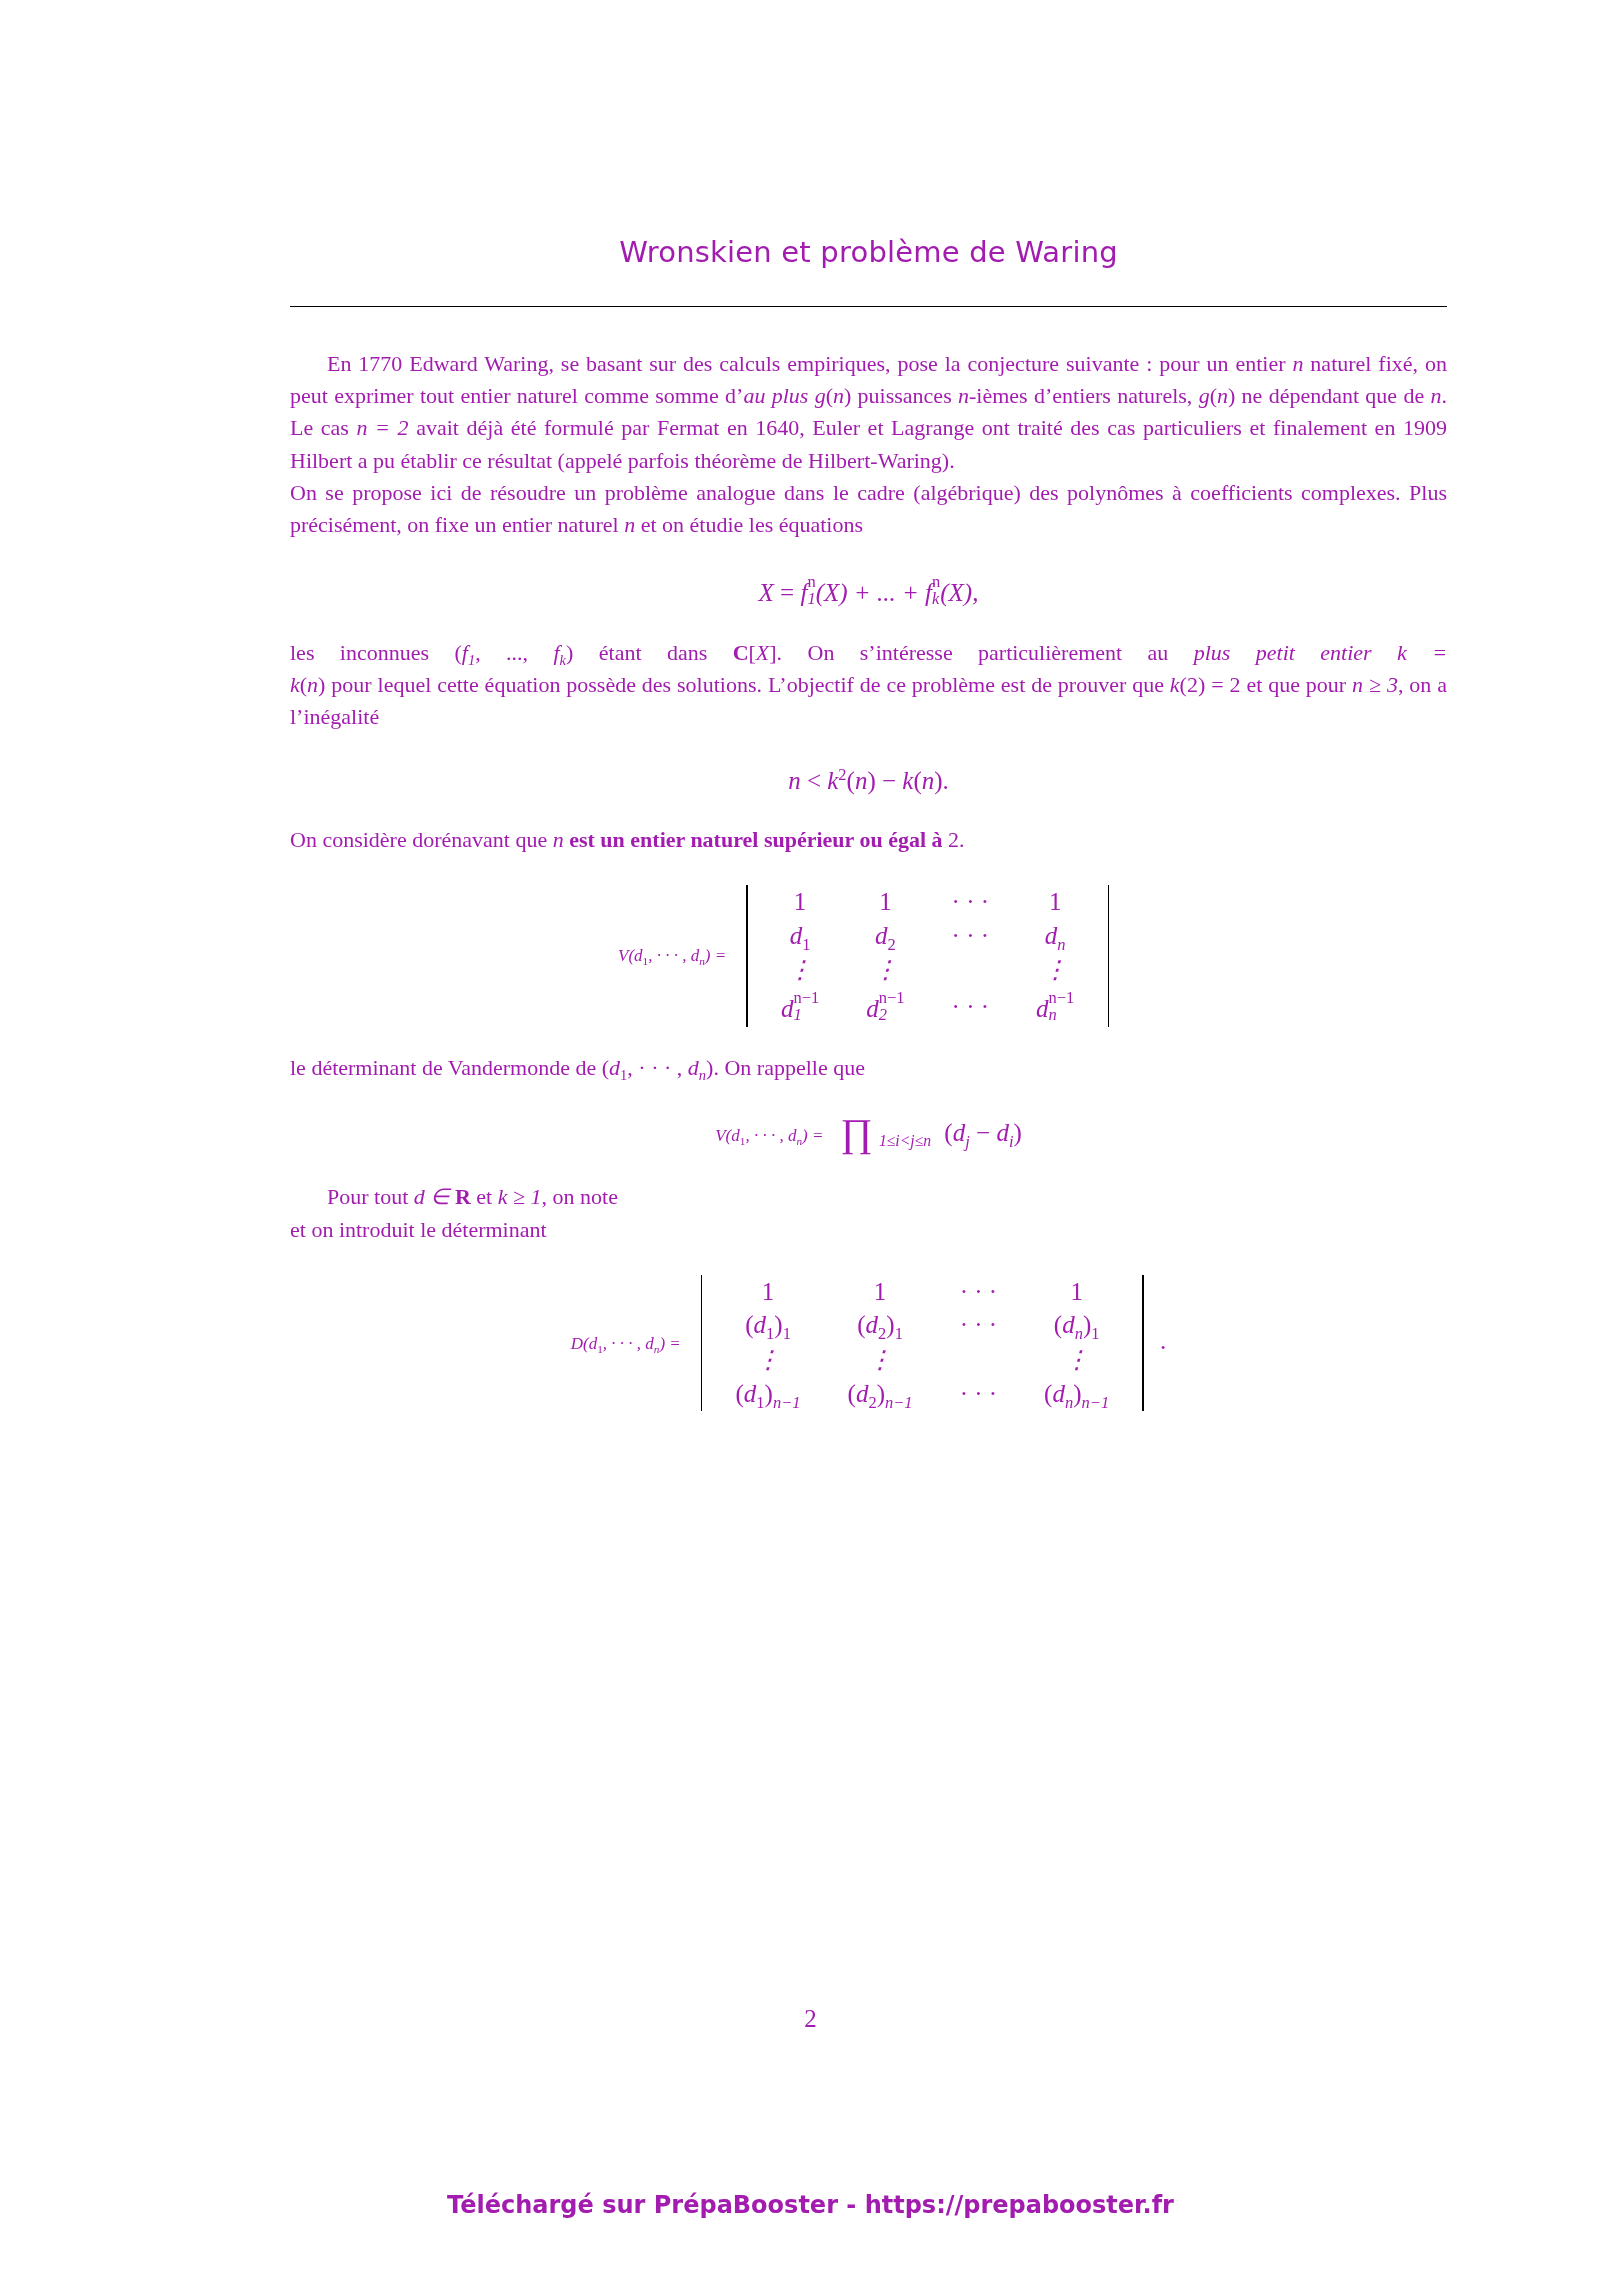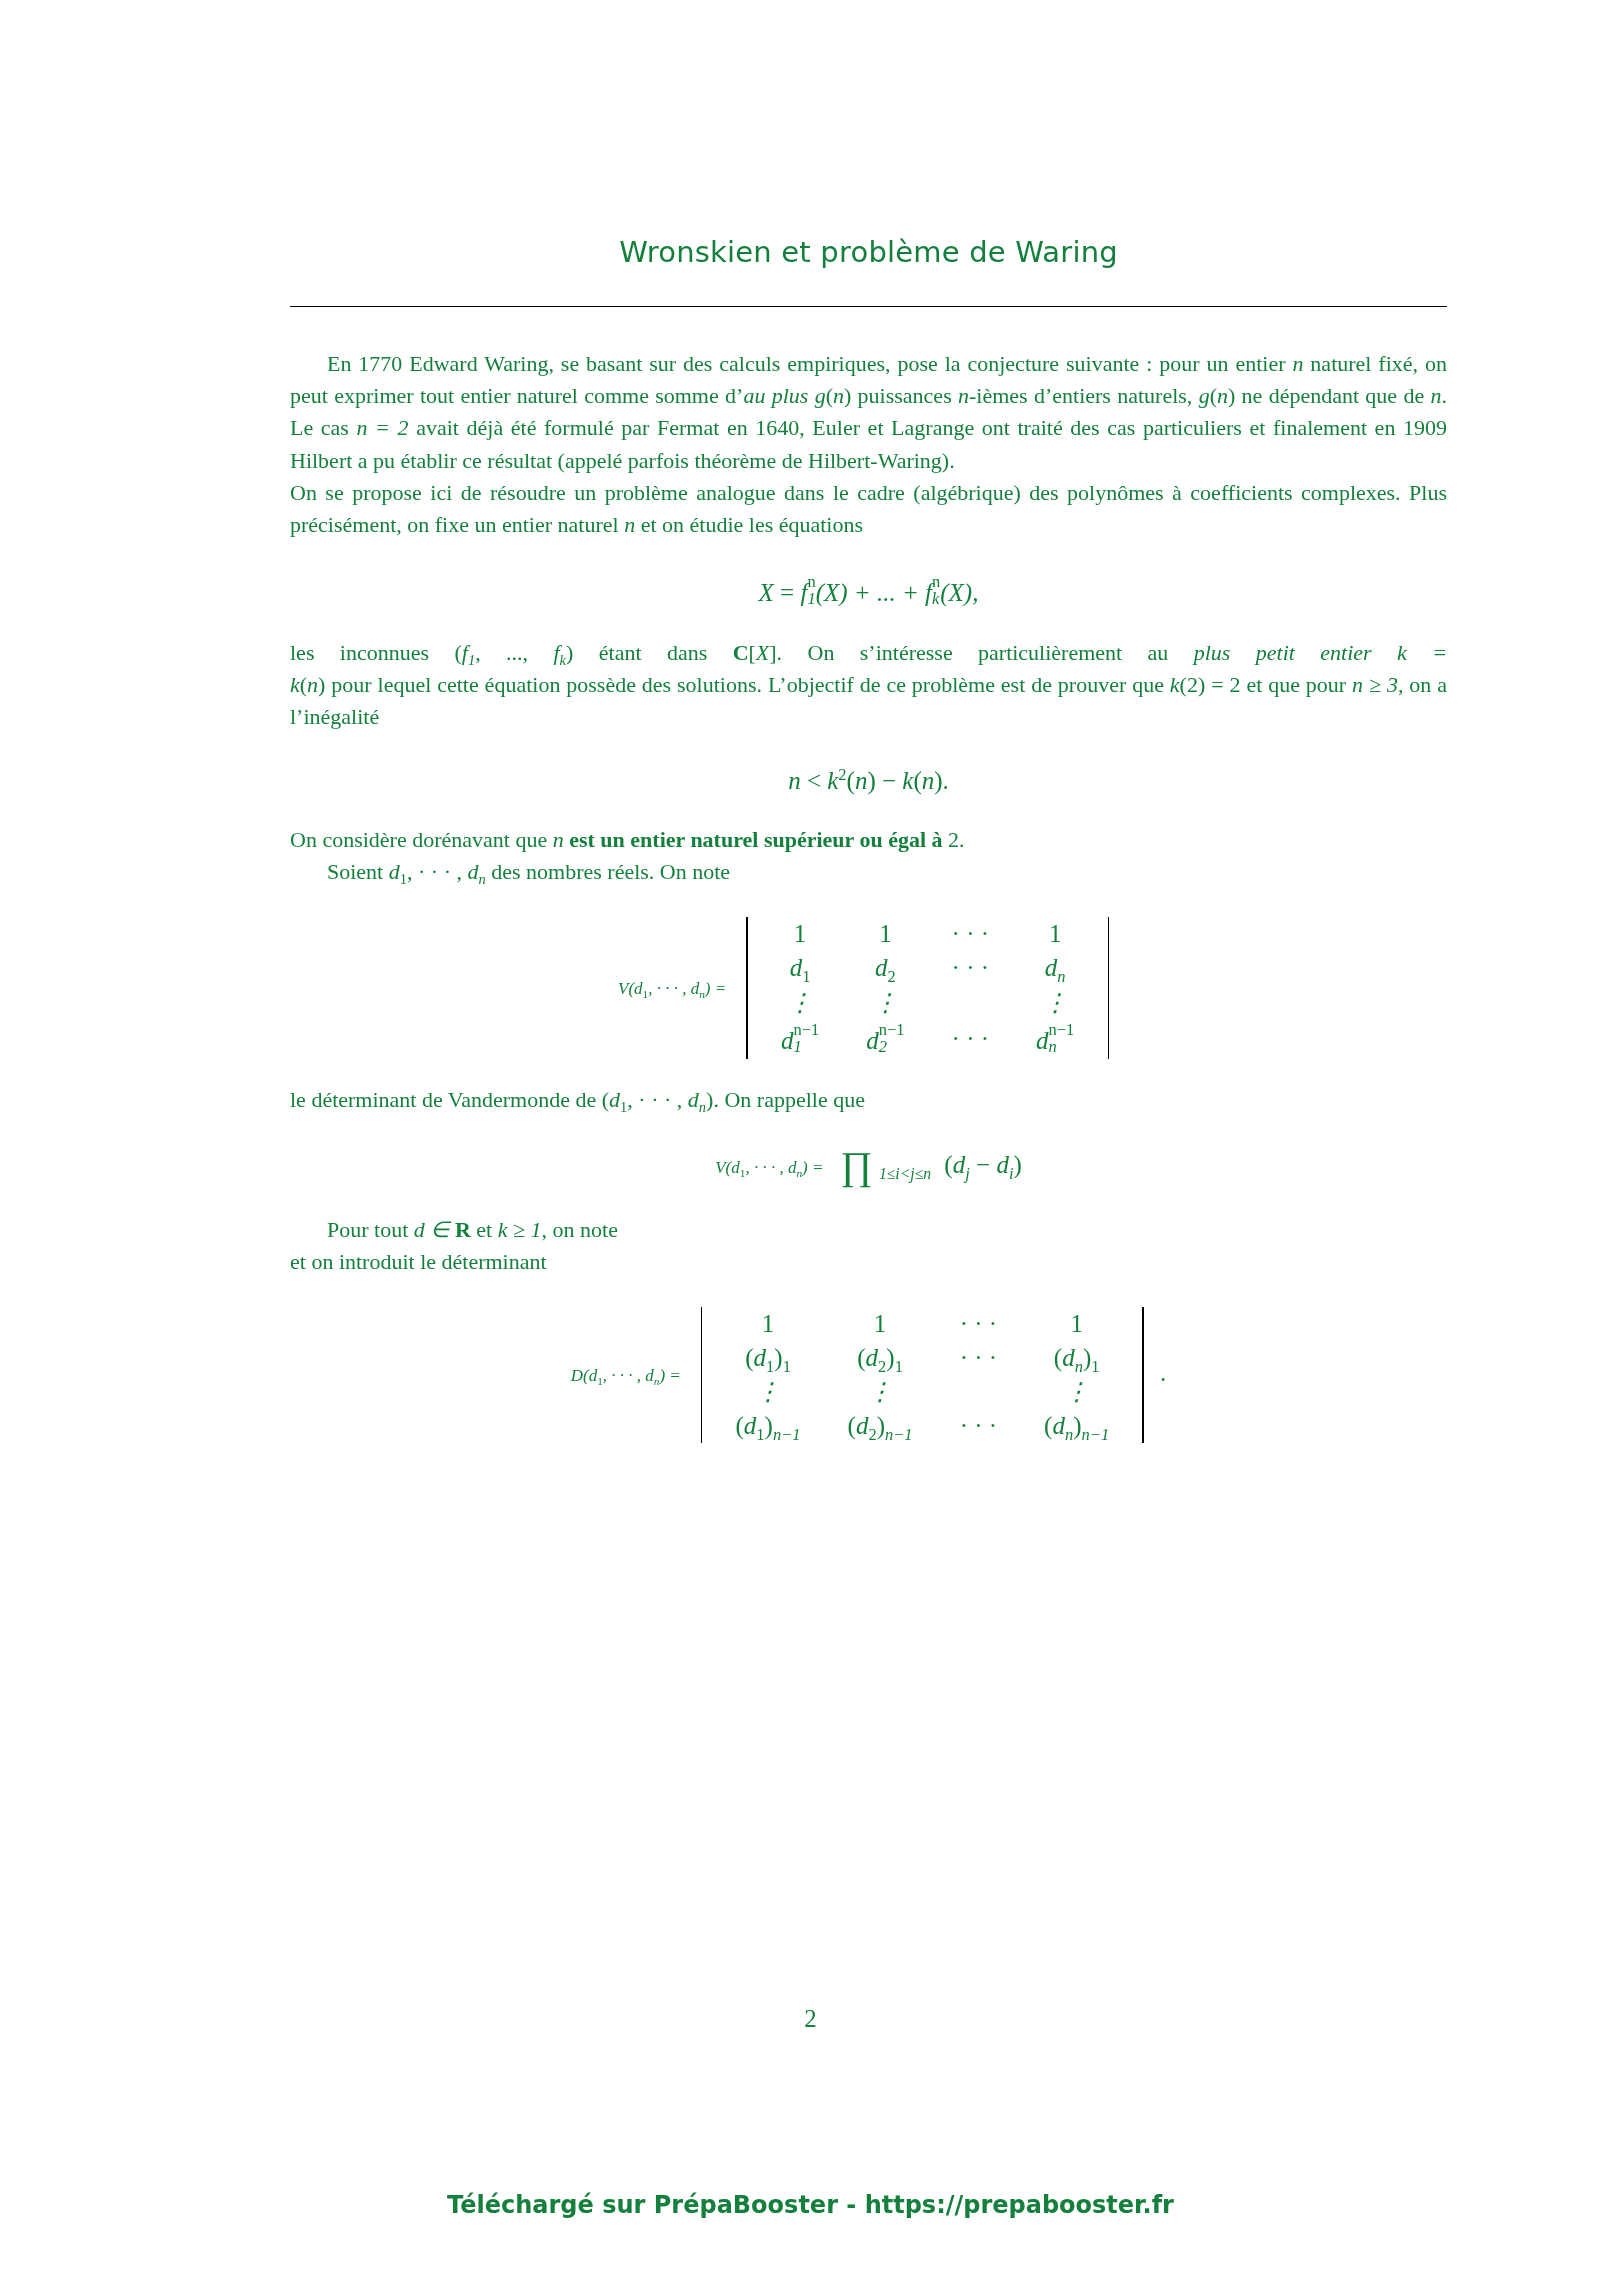--- a/index.html
+++ b/index.html
@@ -6,21 +6,21 @@
     margin: 0;
     padding: 0;
     background: #ffffff;
   }
   .page {
     position: relative;
     width: 1621px;
     height: 2293px;
     background: #ffffff;
     font-family: "Liberation Serif", serif;
-    color: #15803d;
+    color: #a21caf;
     overflow: hidden;
   }
   .content {
     position: absolute;
     left: 290px;
     top: 0;
     width: 1157px;
   }
   .doc-title {
     font-family: "DejaVu Sans", sans-serif;
@@ -171,21 +171,20 @@
     </div>
 
     <p class="body tight"><span>les inconnues (</span><i>f</i><sub class="si">1</sub><span>, ..., </span><i>f</i><sub class="si">k</sub><span>) étant dans </span><span class="bb">C</span>[<i>X</i><span>]. On s’intéresse particulièrement au </span><i>plus petit entier </i><i>k = k</i><span class="nowrap">(<i>n</i><span>) pour lequel cette équation possède des solutions. L’objectif de ce problème est de prouver que </span></span><i>k</i><span class="nowrap">(2<span>) = 2 et que pour </span></span><i class="nowrap">n ≥ 3</i><span>, on a l’inégalité</span></p>
 
     <div class="eq">
       <i>n</i> &lt; <i>k</i><sup class="s">2</sup>(<i>n</i>) − <i>k</i>(<i>n</i>).
     </div>
 
     <p class="body tight"><span>On considère dorénavant que </span><i>n</i><b> est un entier naturel supérieur ou égal à </b><span>2.</span></p>
 
-    <p class="body tight indent"><span>Soient </span><i>d</i><sub class="s">1</sub><span>, · · · , </span><i>d</i><sub class="si">n</sub><span> des nombres réels. On note</span></p>
 
     <div class="eq eq-wide">
       <span class="lhs"><i>V</i>(<i>d</i><sub class="s">1</sub>, · · · , <i>d</i><sub class="si">n</sub>) =</span>
       <span class="det">
         <span class="bar"></span>
         <table class="mtx">
           <tbody>
               <tr>
             <td class="plain">1</td>
             <td class="plain">1</td>

